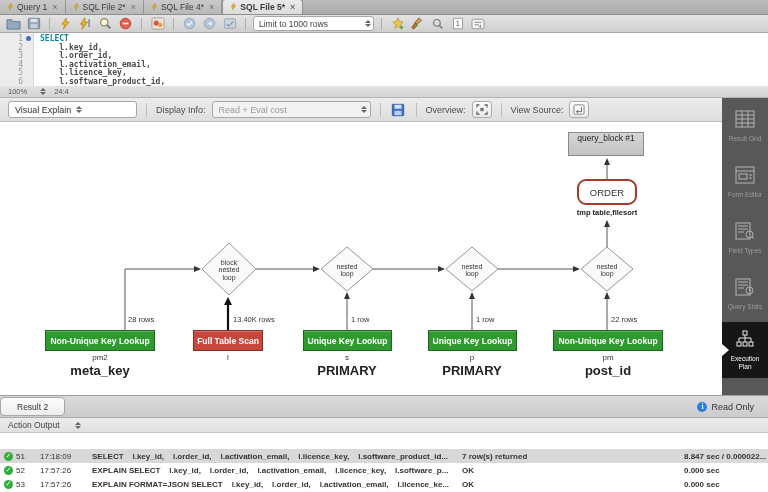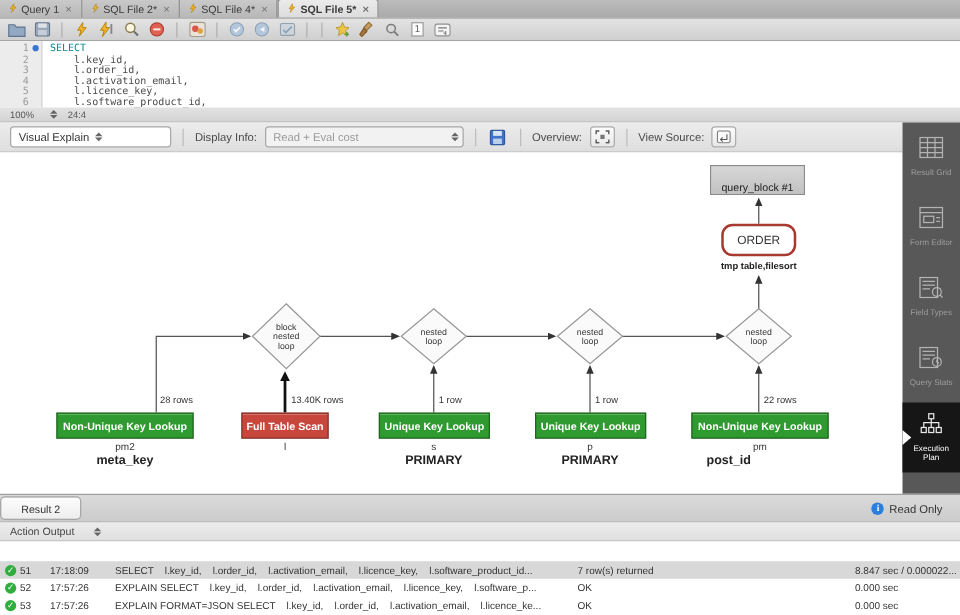--- a/index.html
+++ b/index.html
@@ -22,49 +22,49 @@
   .stepper{display:inline-flex;flex-direction:column;align-items:center;justify-content:center;margin-left:5px;}
   .stepper i{display:block;width:0;height:0;border-left:3px solid transparent;border-right:3px solid transparent;}
   .stepper .up{border-bottom:3px solid #666;margin-bottom:1px;}
   .stepper .dn{border-top:3px solid #666;}
   
   #editor{position:absolute;left:0;top:33px;width:768px;height:53px;background:#fff;display:flex;}
   #gutter{width:34px;background:#ececec;border-right:1px solid #d5d5d5;box-sizing:border-box;padding-top:1px;}
   .lnum{height:8.6px;font-size:8px;color:#9a9a9a;text-align:right;padding-right:10px;position:relative;font-family:"DejaVu Sans Mono",monospace;}
   .lnum .bp{position:absolute;right:2px;top:2px;width:5px;height:5px;border-radius:50%;background:#3b74d0;}
   #code{padding:1px 0 0 6px;font-family:"DejaVu Sans Mono",monospace;}
-  .cline{height:8.6px;font-size:8px;white-space:pre;color:#4a4a4a;}
+  .cline{height:8.6px;font-size:8px;white-space:pre;color:#4a4a4a;font-weight:bold;}
   .cline.kw{color:#0a8a99;}
   
   #edstatus{position:absolute;left:0;top:86px;width:768px;height:12px;background:linear-gradient(#e2e2e2,#d4d4d4);
             border-bottom:1px solid #b5b5b5;box-sizing:border-box;font-size:7.5px;color:#555;display:flex;align-items:center;gap:8px;padding:0 8px;}
   
   #vebar{position:absolute;left:0;top:98px;width:722px;height:24px;background:linear-gradient(#ececec,#dedede);
          border-bottom:1px solid #bdbdbd;box-sizing:border-box;display:flex;align-items:center;padding:0 8px;gap:6px;font-size:9px;color:#444;}
   .vesel{display:inline-flex;align-items:center;background:#fff;border:1px solid #a8a8a8;border-radius:3px;height:15px;
          font-size:9px;color:#333;padding:0 3px 0 6px;}
   .vesel.dim{color:#9a9a9a;background:#f2f2f2;}
   .velabel{color:#4a4a4a;}
   .vsep{width:1px;height:14px;background:#bdbdbd;margin:0 3px;}
   .vebtn{width:18px;height:15px;display:inline-flex;align-items:center;justify-content:center;border:1px solid #adadad;
          border-radius:3px;background:linear-gradient(#fdfdfd,#e8e8e8);}
   
   #canvas{position:absolute;left:0;top:122px;width:722px;height:273px;background:#fff;}
   #diagram-svg{position:absolute;left:0;top:0;}
   .qblock{position:absolute;left:568px;top:10px;width:76px;height:24px;background:linear-gradient(#d6d6d6,#c2c2c2);
-          border:1px solid #8a8a8a;box-sizing:border-box;display:flex;align-items:flex-end;justify-content:center;font-size:8.5px;color:#222;}
+          border:1px solid #8a8a8a;box-sizing:border-box;display:flex;align-items:flex-start;justify-content:center;font-size:8.5px;color:#222;}
   .ordernode{position:absolute;left:577px;top:57px;width:60px;height:26px;border:2px solid #a8392e;border-radius:9px;
              background:#fff;box-sizing:border-box;display:flex;align-items:center;justify-content:center;font-size:9.5px;color:#333;}
   .ordernote{position:absolute;left:557px;top:86px;width:100px;text-align:center;font-size:7.5px;font-weight:bold;color:#222;}
   .join{position:absolute;display:flex;align-items:center;justify-content:center;text-align:center;
         font-size:7px;line-height:7.5px;color:#333;white-space:pre-line;}
   .opbox{position:absolute;top:208px;height:21px;box-sizing:border-box;display:flex;align-items:center;justify-content:center;
          color:#fff;font-weight:bold;font-size:8.5px;border:1px solid rgba(0,0,0,.35);box-shadow:inset 0 1px 0 rgba(255,255,255,.25);}
   .alias{position:absolute;top:231px;width:80px;text-align:center;font-size:8px;color:#333;}
-  .keyname{position:absolute;top:241px;width:90px;text-align:center;font-size:10px;font-weight:bold;color:#222;}
+  .keyname{position:absolute;top:241px;width:90px;text-align:center;font-size:13px;font-weight:bold;color:#222;}
   .rowslabel{position:absolute;top:193px;font-size:7.5px;color:#333;}
   
   #sidebar{position:absolute;left:722px;top:98px;width:46px;height:297px;background:#585858;}
   .sbitem{height:56px;display:flex;flex-direction:column;align-items:center;justify-content:center;gap:3px;position:relative;}
   .sbitem .sblabel{font-size:6.5px;color:#9d9d9d;text-align:center;line-height:7.5px;width:40px;}
   .sbitem.active{background:#161616;}
   .sbitem.active .sblabel{color:#fff;}
   .sbnotch{position:absolute;left:0;top:50%;margin-top:-6px;width:0;height:0;
            border-top:6px solid transparent;border-bottom:6px solid transparent;border-left:7px solid #fff;}
   
@@ -80,21 +80,21 @@
           border-bottom:1px solid #c6c6c6;box-sizing:border-box;display:flex;align-items:center;gap:10px;padding:0 8px;font-size:8.5px;color:#444;}
   #aocols{position:absolute;left:0;top:433px;width:768px;height:16px;background:#f2f2f2;border-bottom:1px solid #cfcfcf;
           box-sizing:border-box;display:grid;grid-template-columns:16px 24px 52px 370px 222px 84px;align-items:center;font-size:8.5px;color:#555;}
   #aocols span{border-left:1px solid #dcdcdc;padding-left:4px;height:100%;display:flex;align-items:center;}
   #aocols span:first-child{border-left:none;}
   #aorows{position:absolute;left:0;top:449px;width:768px;height:43px;background:#fff;}
   .aorow{height:14px;display:grid;grid-template-columns:16px 24px 52px 370px 222px 84px;align-items:center;font-size:8px;color:#333;}
   .aorow.sel{background:#d8d8d8;}
   .aocheck{width:9px;height:9px;border-radius:50%;background:#2fae3e;color:#fff;font-size:7px;display:flex;align-items:center;
            justify-content:center;margin-left:4px;}
-  .ao-action,.ao-resp,.ao-dur{white-space:pre;overflow:hidden;}
+  .ao-action,.ao-resp,.ao-dur{white-space:pre;overflow:hidden;font-weight:bold;}
 </style>
 </head>
 <body>
 
 <div id="app">
 
   <div id="tabbar">
       <div class="tab">
         <span class="bolt"><svg width="7" height="9" viewBox="0 0 16 18">
             <path d="M9 1 3 10h4l-2 7 8-10H9z" fill="#f2b32a" stroke="#b07d00"></path>
@@ -183,20 +183,27 @@
           <path d="M10.5 5.5 6 8l4.5 2.5z" fill="#f2f6fa"></path>
         </svg>
       </span>
     <span class="tbtn">
         <svg width="14" height="13" viewBox="0 0 16 15">
           <rect x="1.5" y="2" width="13" height="11" rx="1.5" fill="#ccd4dc" stroke="#93a0ad"></rect>
           <path d="M4 8l2.5 2.5L12 5" stroke="#8ea2b5" stroke-width="1.6" fill="none"></path>
         </svg>
       </span>
     <span class="tsep"></span>
+    <span class="macselect" style="width:112px;">
+      <span>Limit to 1000 rows</span>
+      <span class="stepper">
+          <i class="up"></i>
+          <i class="dn"></i>
+        </span>
+    </span>
     <span class="tsep"></span>
     <span class="tbtn">
         <svg width="14" height="13" viewBox="0 0 16 15">
           <path d="M8 1l1.8 4.2L14 6l-3.2 2.8.9 4.5L8 10.8l-3.7 2.5.9-4.5L2 6l4.2-.8z" fill="#ecc545" stroke="#b8922a" stroke-width=".8"></path>
           <path d="M12 10v4M10 12h4" stroke="#5a9e3a" stroke-width="1.4"></path>
         </svg>
       </span>
     <span class="tbtn">
         <svg width="13" height="13" viewBox="0 0 16 16">
           <path d="M10 1l3 3-5 5-3-3z" fill="#c89a5a" stroke="#8a6a34"></path>
@@ -354,21 +361,21 @@
         <div class="opbox" style="left: 303px; width: 89px; background: rgb(47, 154, 47);">Unique Key Lookup</div>
         <div class="alias" style="left: 307px;">s</div>
         <div class="keyname" style="left: 302px;">PRIMARY</div>
         <div class="rowslabel" style="left: 476px;">1 row</div>
         <div class="opbox" style="left: 428px; width: 89px; background: rgb(47, 154, 47);">Unique Key Lookup</div>
         <div class="alias" style="left: 432px;">p</div>
         <div class="keyname" style="left: 427px;">PRIMARY</div>
         <div class="rowslabel" style="left: 611px;">22 rows</div>
         <div class="opbox" style="left: 553px; width: 110px; background: rgb(47, 154, 47);">Non-Unique Key Lookup</div>
         <div class="alias" style="left: 568px;">pm</div>
-        <div class="keyname" style="left: 538px;">post_id</div>
+        <div class="keyname" style="left: 563px;">post_id</div>
       </div>
   </div>
 
   <div id="sidebar">
       <div class="sbitem">
         <span class="sbicon"><svg width="20" height="18" viewBox="0 0 20 18">
             <rect x="1" y="1" width="18" height="16" fill="none" stroke="#b3b3b3"></rect>
             <path d="M1 5h18M1 9h18M1 13h18M7 1v16M13 1v16" stroke="#b3b3b3"></path>
           </svg></span>
         <span class="sblabel">Result Grid</span>

